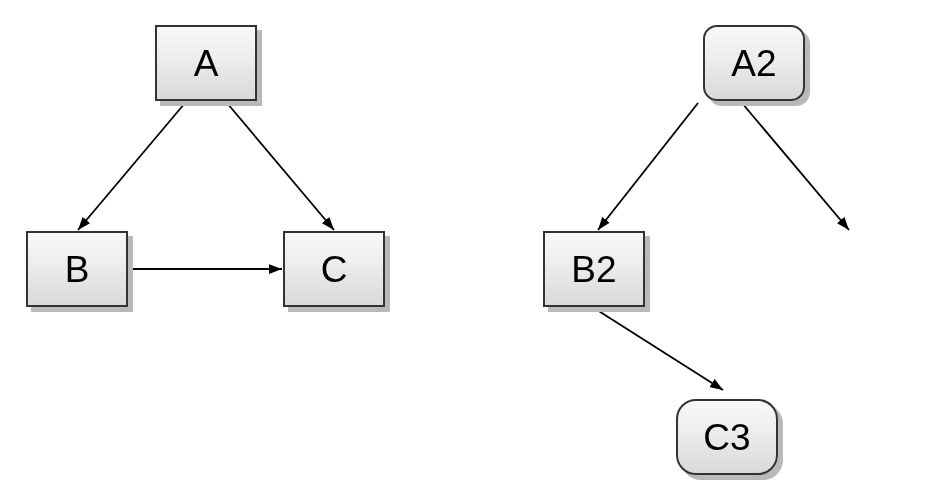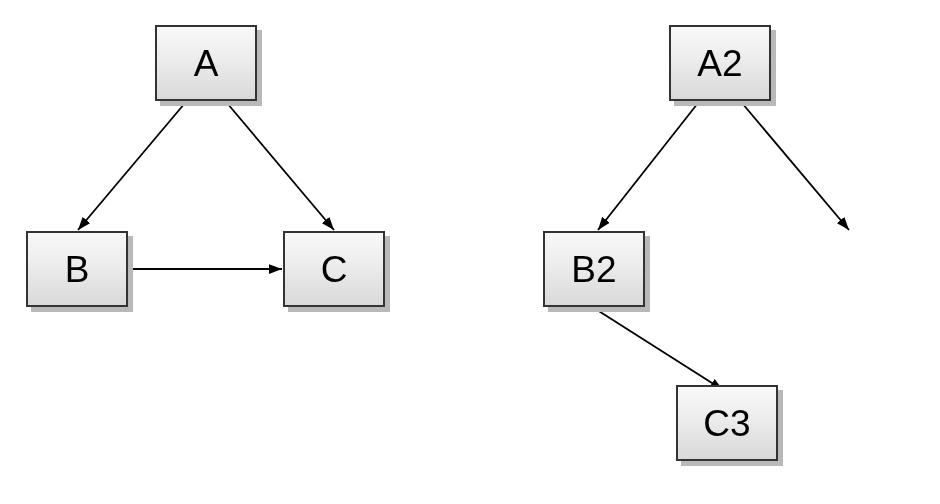--- a/index.html
+++ b/index.html
@@ -35,24 +35,24 @@
   }
   .node-label {
     font-size: 37px;
     color: #000000;
     line-height: 1;
     user-select: none;
   }
   .node-a  { left: 155px; top: 25px;  }
   .node-b  { left: 26px;  top: 231px; }
   .node-c  { left: 283px; top: 231px; }
-  .node-a2 { left: 669px; top: 25px;  }
+  .node-a2 { left: 703px; top: 25px; border-radius: 14px;  }
   .node-b2 { left: 543px; top: 231px; text-align: right; }
   .node-c2 { left: 800px; top: 231px; }
-  .node-c3 { left: 676px; top: 385px; }
+  .node-c3 { left: 676px; top: 399px; border-radius: 20px; }
   .edge {
     stroke: #000000;
     stroke-width: 1.8;
     fill: none;
   }
 </style>
 </head>
 <body>
 
 <div id="canvas">

